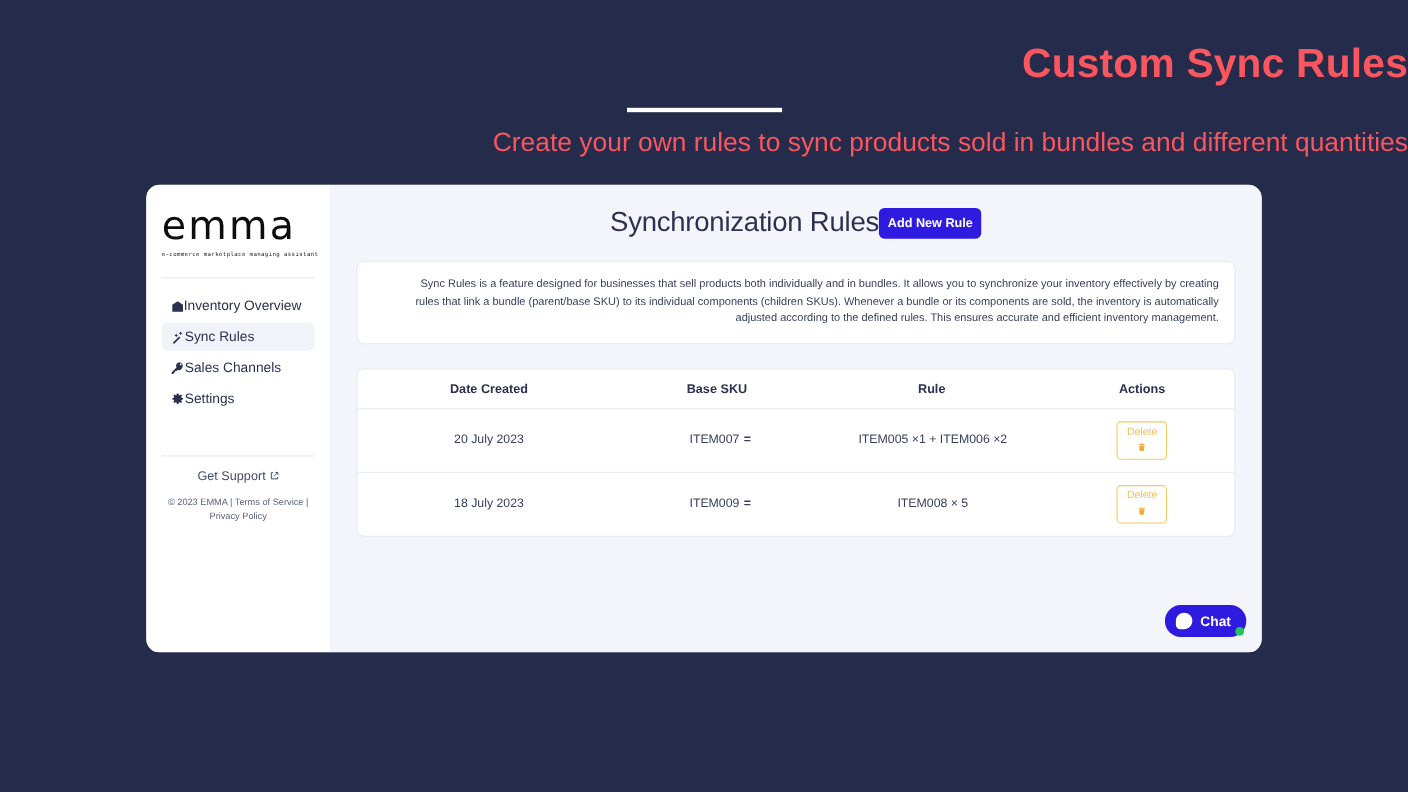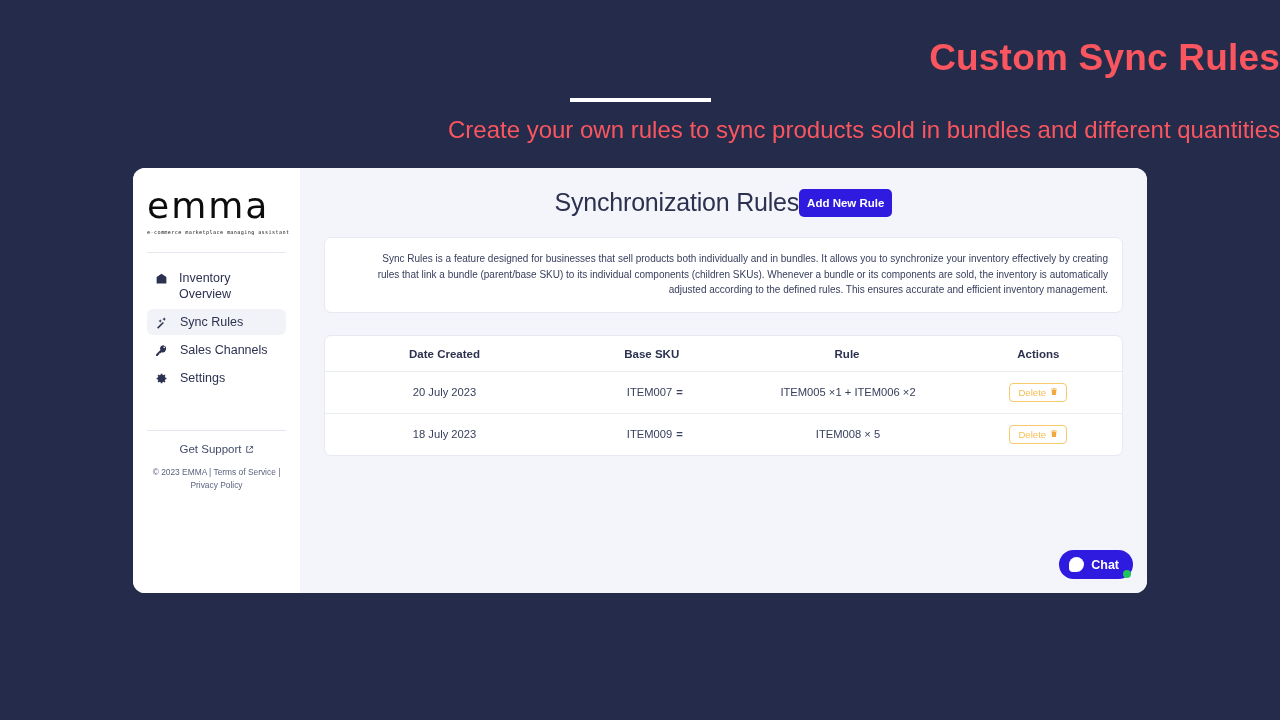--- a/index.html
+++ b/index.html
@@ -96,21 +96,21 @@
   }
   .shop-plan {
     font-size: 12px;
     color: #56607e;
     margin-top: 2px;
   }
   .nav { margin-top: 12px; }
   .nav-item {
     display: flex;
     align-items: flex-start;
-    gap: 12px;
+    gap: 0;
     padding: 5px 7px;
     border-radius: 6px;
     font-size: 12.5px;
     color: #2c3150;
     line-height: 1.28;
     cursor: pointer;
     margin-bottom: 2px;
   }
   .nav-item.active { background: #f2f3f8; }
   .nav-icon {
@@ -231,20 +231,21 @@
     align-items: center;
     gap: 4px;
     border: 1px solid #f5c869;
     color: #f3bf55;
     background: #ffffff;
     font-size: 9.6px;
     border-radius: 4px;
     padding: 3px 8px;
     cursor: pointer;
     font-family: "Liberation Sans", sans-serif;
+    flex-direction: column;
   }
   .del-btn .trash { color: #f0a93a; font-size: 10px; line-height: 1; }
 
   
   .chat-widget {
     position: absolute;
     right: 14px;
     bottom: 14px;
     background: #2f1ae0;
     color: #ffffff;

